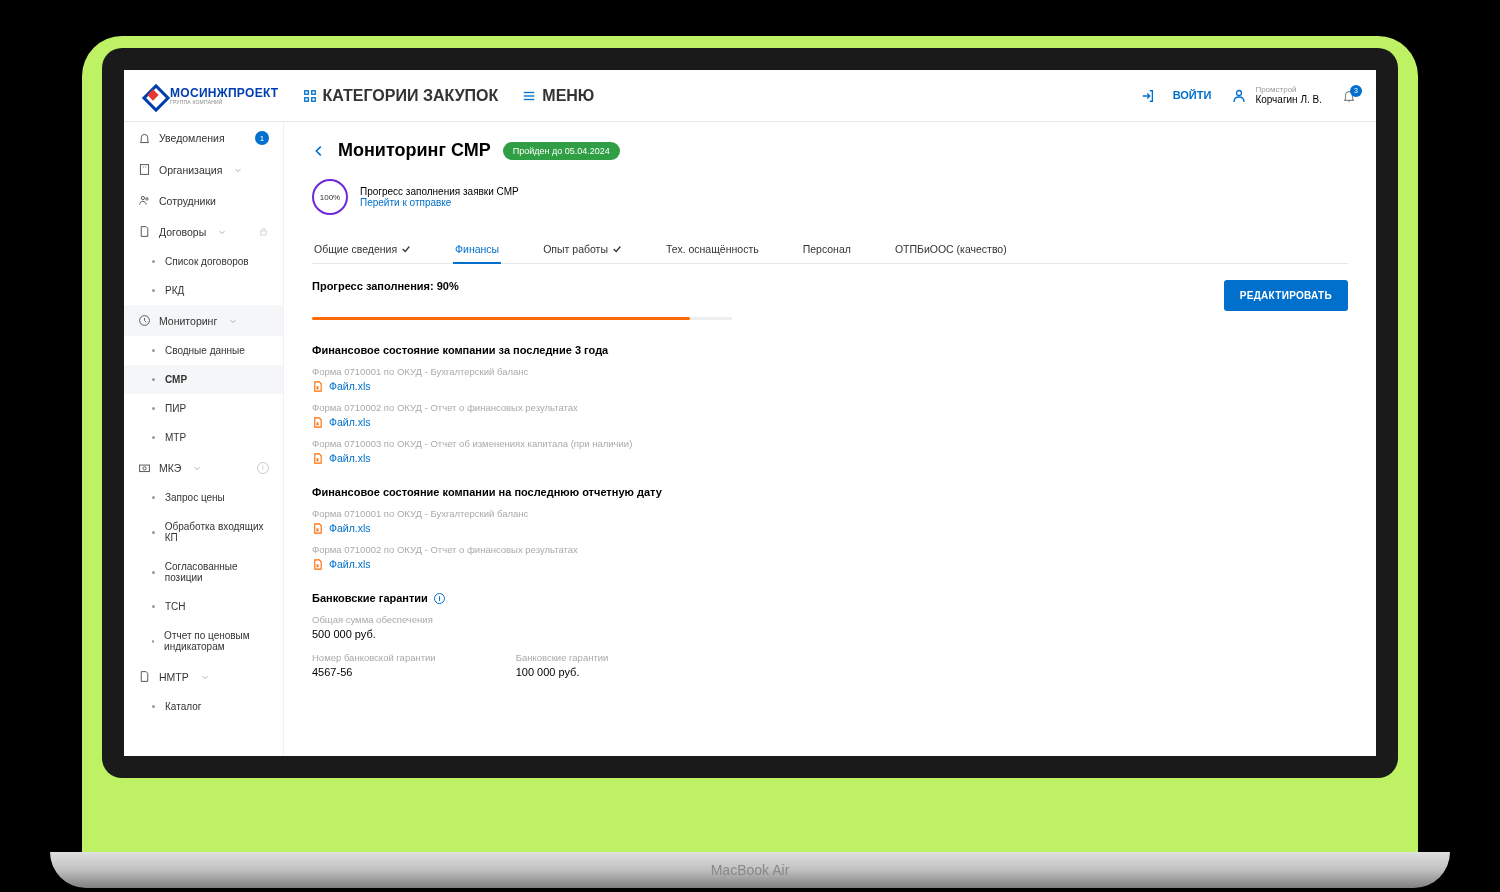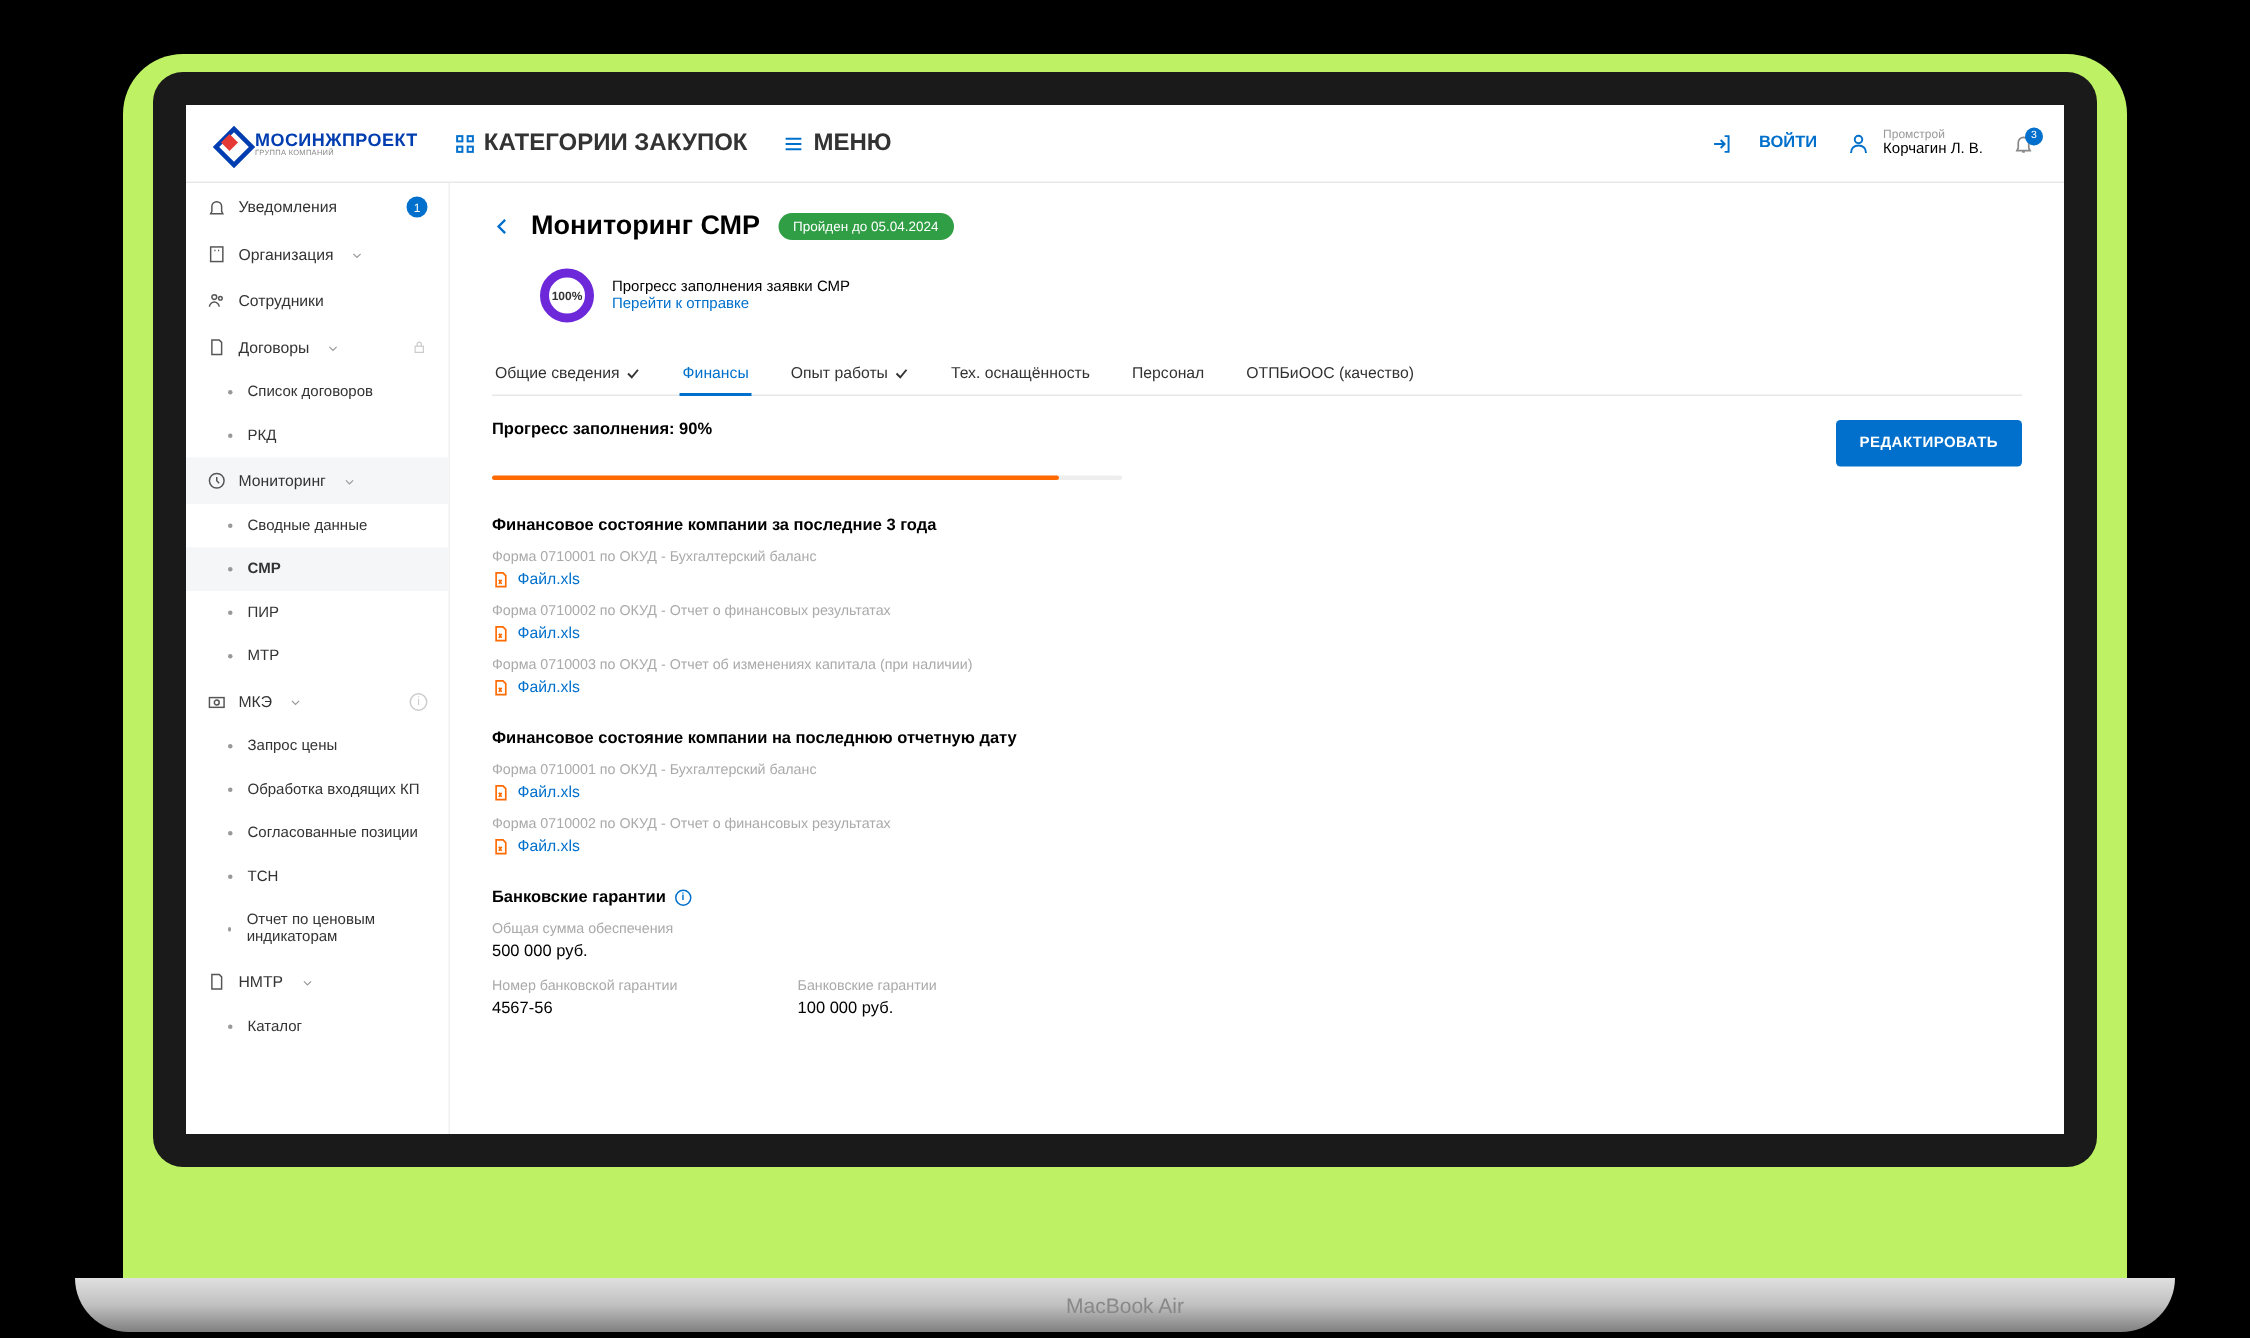--- a/index.html
+++ b/index.html
@@ -22,45 +22,45 @@
 .topbar-right { margin-left:auto; display:flex; align-items:center; gap:20px; }
 .login-btn { display:flex; align-items:flex-start; gap:18px; color:#0070cc; font-size:11px; font-weight:600; cursor:pointer;}
 .user-block { display:flex; align-items:center; gap:8px; font-size:10px; }
 .user-icon { width:16px;height:16px;display:flex;align-items:center;justify-content:center;color:#0070cc; }
 .user-text { line-height:1.2; }
 .user-sub { color:#999; font-size:8px; }
 .bell-block { position:relative; cursor:pointer;}
 .bell-badge { position:absolute; top:-4px; right:-6px; background:#0070cc; color:#fff; border-radius:50%; width:12px;height:12px;font-size:7px;display:flex;align-items:center;justify-content:center;}
 
 .body-wrap { display:flex; height:calc(100% - 52px); }
-.sidebar { width:176px; background:#fff; border-right:1px solid #f0f0f0; overflow-y:auto; font-size:10.5px; }
+.sidebar { width:160px; background:#fff; border-right:1px solid #f0f0f0; overflow-y:auto; font-size:10.5px; }
 .sidebar-item { display:flex; align-items:center; padding:9px 14px; gap:8px; color:#333; cursor:pointer; position:relative; }
 .sidebar-item.sub { padding-left:28px; font-size:10px; }
 .sidebar-item.sub::before { content:''; width:3px; height:3px; background:#999; border-radius:50%; margin-right:2px; }
 .sidebar-item.expanded { background:#f5f6f8; }
 .sidebar-item.sub.selected { background:#f5f6f8; font-weight:600; }
 .sidebar-ic { width:13px; height:13px; flex-shrink:0; color:#555;}
 .chev { margin-left:4px; width:8px;height:8px; color:#999; }
 .side-badge { margin-left:auto; background:#0070cc; color:#fff; border-radius:8px; min-width:14px; height:14px; font-size:8px; display:flex; align-items:center; justify-content:center; padding:0 4px;}
 .side-badge.beta { background:#ff9800; font-size:7px; padding:0 5px; }
 .side-lock { margin-left:auto; color:#ccc; }
 .side-info { margin-left:auto; color:#ccc; width:12px; height:12px; border:1px solid #ccc; border-radius:50%; font-size:8px; display:flex; align-items:center; justify-content:center;}
 
 .main { flex:1; padding:18px 28px; overflow-y:auto; }
 .page-header { display:flex; align-items:center; gap:12px; margin-bottom:18px; }
 .back-arrow { color:#0070cc; cursor:pointer; }
 .page-title { font-size:18px; font-weight:700; }
 .status-pill { background:#2f9e44; color:#fff; font-size:9px; padding:4px 10px; border-radius:10px; }
 
 .progress-block { display:flex; align-items:center; gap:12px; margin-bottom:20px; }
-.progress-circle { width:36px; height:36px; border:6px solid #6d28d9; border-radius:50%; display:flex; align-items:center; justify-content:center; font-size:8px; font-weight:700; color:#333;margin-left:32px; }
+.progress-circle { width:36px; height:36px; border:2px solid #6d28d9; border-radius:50%; display:flex; align-items:center; justify-content:center; font-size:8px; font-weight:400; color:#333; }
 .progress-text { font-size:10px; }
 .progress-link { color:#0070cc; text-decoration:none; display:block; cursor:pointer;}
 
-.tabs { display:flex; gap:24px; border-bottom:1px solid #e8e8e8; margin-bottom:16px; }
+.tabs { display:flex; gap:40px; border-bottom:1px solid #e8e8e8; margin-bottom:16px; }
 .tab { padding:8px 2px; font-size:10.5px; color:#333; cursor:pointer; position:relative; display:flex; align-items:center; gap:4px;}
 .tab.active { color:#0070cc; font-weight:500; }
 .tab.active::after { content:''; position:absolute; bottom:-1px; left:0; right:0; height:2px; background:#0070cc; }
 .tab .check { width:10px;height:10px; color:#333;}
 
 .row-head { display:flex; align-items:flex-start; justify-content:space-between; margin-bottom:6px;}
 .progress-label { font-size:11px; font-weight:600; }
 .edit-btn { background:#0070cc; color:#fff; border:none; padding:10px 16px; font-size:10px; font-weight:600; border-radius:3px; cursor:pointer; letter-spacing:.3px;}
 .progress-bar { height:3px; background:#eee; width:420px; position:relative; margin-bottom:24px; border-radius:2px;}
 .progress-bar-fill { height:100%; background:#ff6a00; width:90%; border-radius:2px;}

